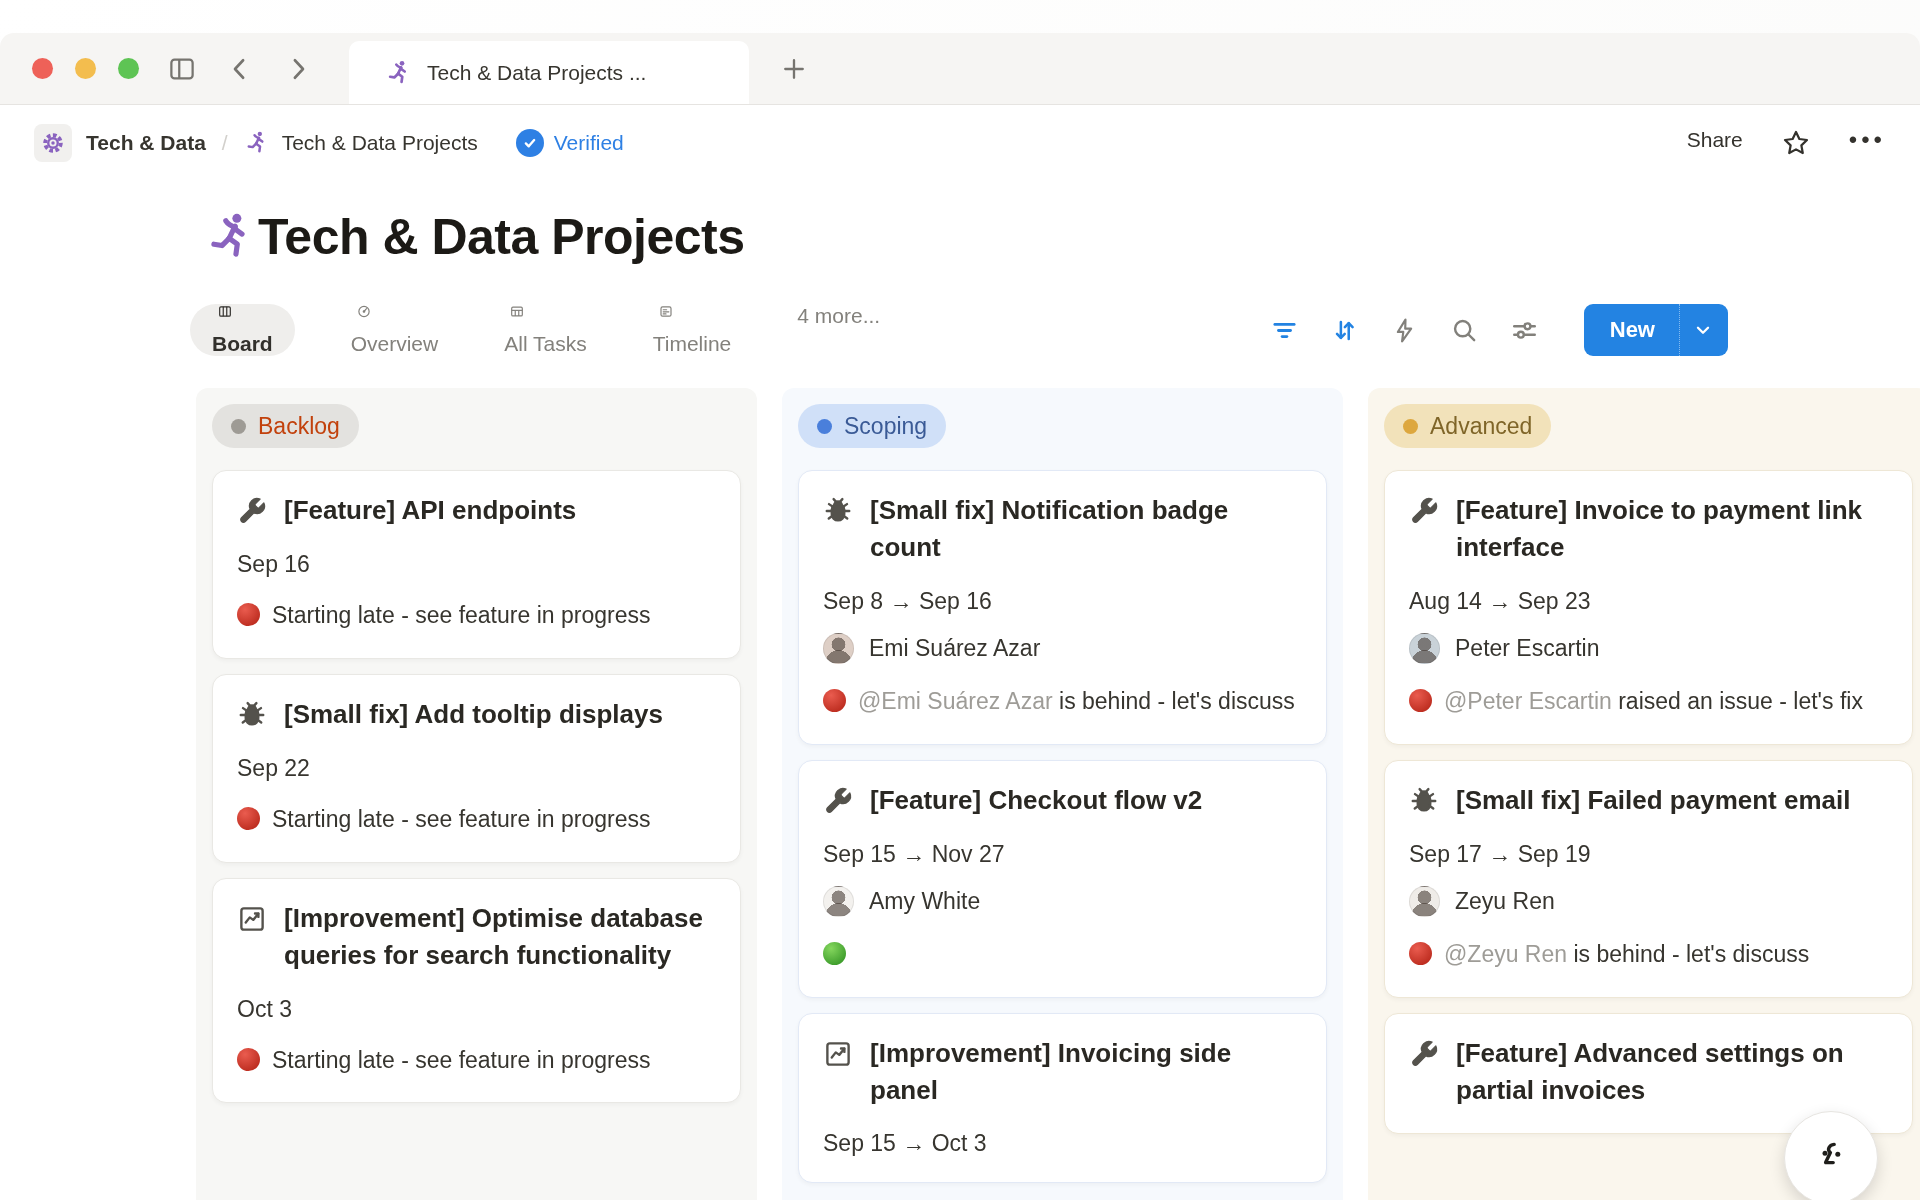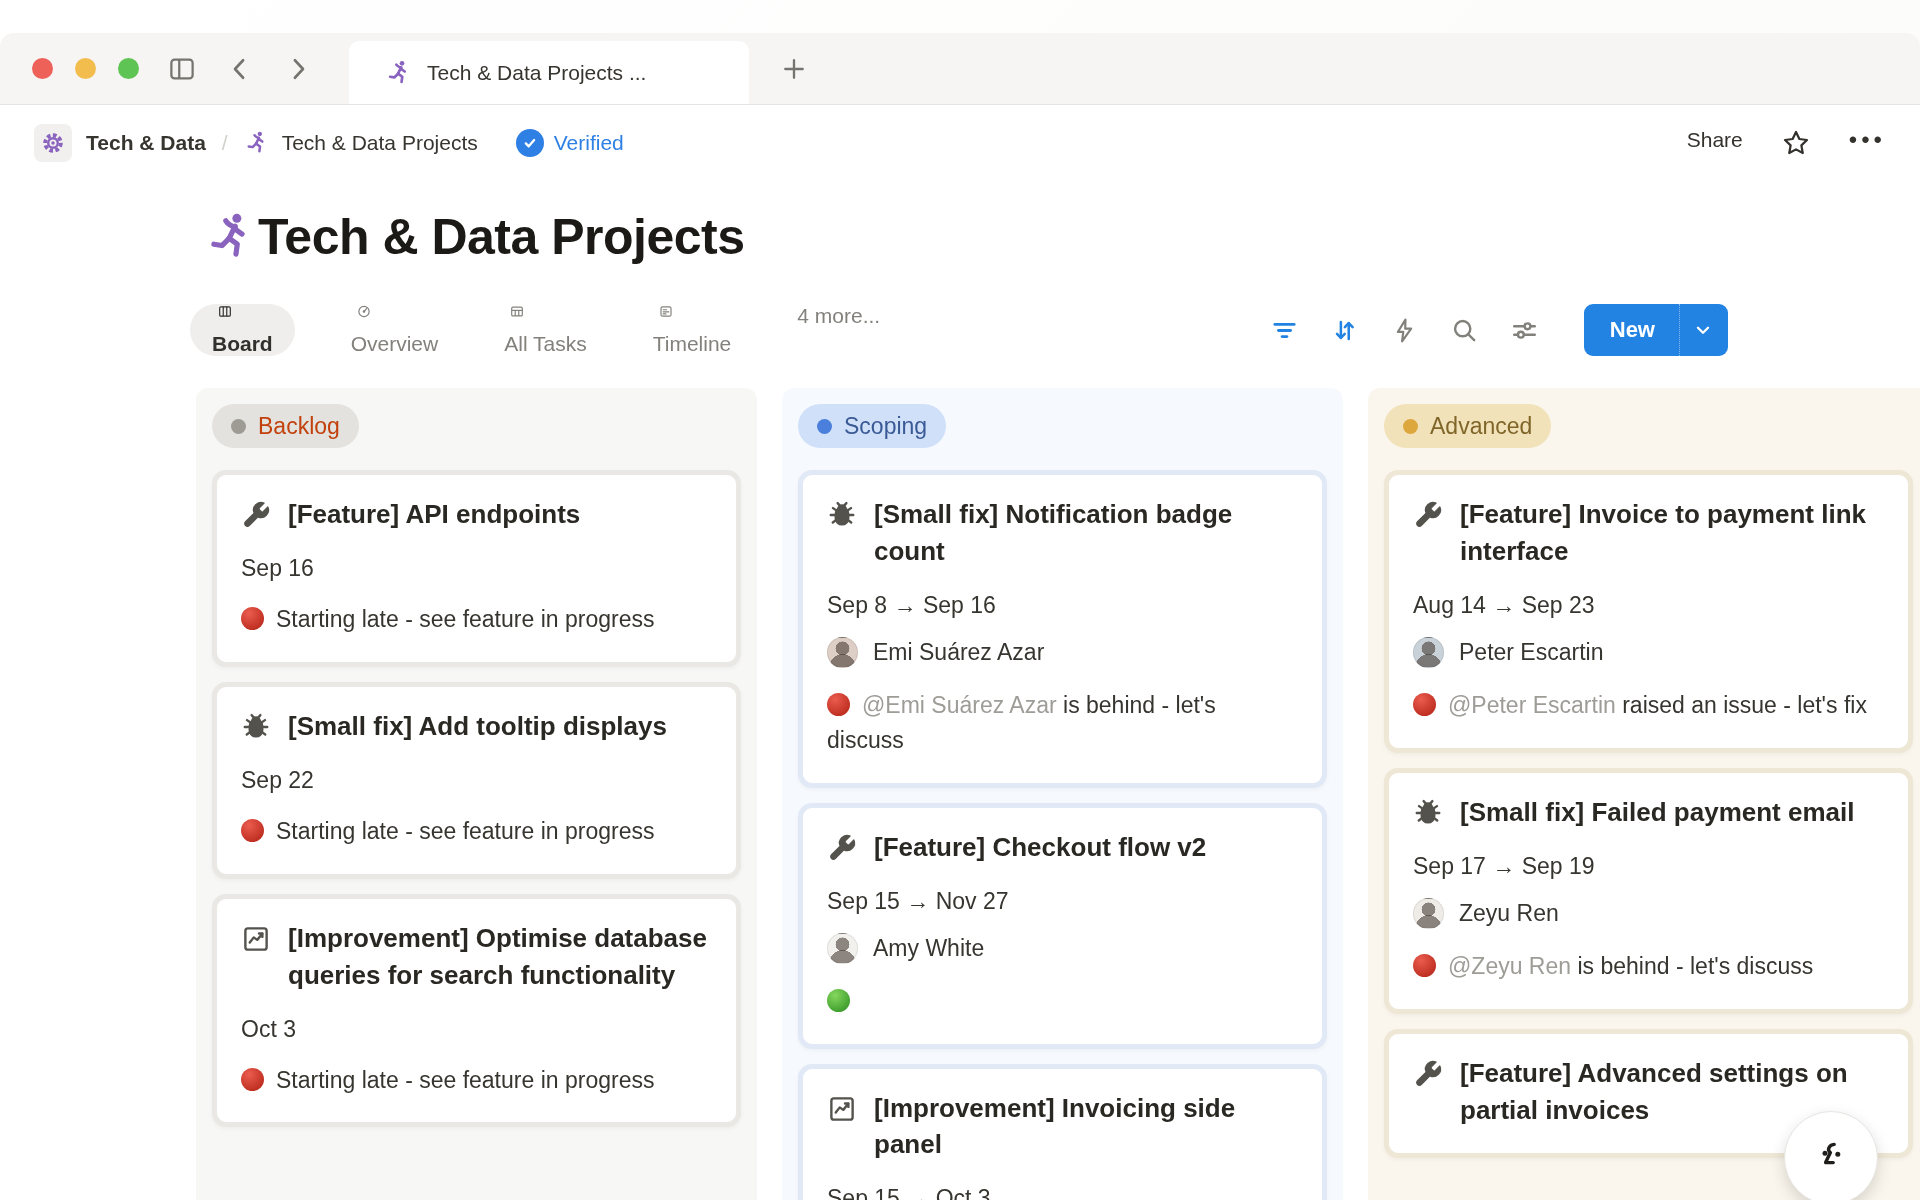--- a/index.html
+++ b/index.html
@@ -57,21 +57,21 @@
   .new-main{display:flex;align-items:center;padding:0 24px 0 26px;font-size:22px;font-weight:600;}
   .new-split{display:flex;align-items:center;padding:0 14px 0 12px;border-left:1px dotted rgba(255,255,255,.45);}
   .new-split svg{width:22px;height:22px;}
 
   
   .board{display:flex;gap:25px;padding-left:196px;margin-top:30px;height:852px;overflow:hidden;}
   .column{width:561px;min-width:561px;border-radius:12px;padding:16px 16px 0;box-sizing:border-box;}
   .pill{display:inline-flex;align-items:center;gap:12px;height:44px;padding:0 19px;border-radius:22px;font-size:23px;font-weight:500;}
   .pill-dot{width:15px;height:15px;border-radius:50%;}
   .cards{margin-top:22px;display:flex;flex-direction:column;gap:15px;}
-  .card{background:#fff;border:5px solid #ec4899;border-radius:14px;padding:21px 24px 25px;box-shadow:0 2px 4px rgba(15,15,15,.04);}
+  .card{background:#fff;border:1px solid #ec4899;border-radius:14px;padding:21px 24px 25px;box-shadow:0 2px 4px rgba(15,15,15,.04);}
   .card-head{display:flex;gap:17px;}
   .cicon{flex:0 0 30px;width:30px;height:30px;margin-top:4px;color:#54524c;}
   .cicon svg{width:30px;height:30px;}
   .ctitle{font-size:26px;font-weight:600;color:#2a2823;line-height:1.42;}
   .cdate{margin-top:22px;font-size:23px;color:#37352f;}
   .cassign{margin-top:18px;display:flex;align-items:center;gap:15px;font-size:23px;color:#37352f;}
   .avatar{width:31px;height:31px;border-radius:50%;border:1px solid rgba(0,0,0,.08);box-sizing:border-box;
     background:
       radial-gradient(circle at 50% 36%, rgba(66,55,48,.58) 0 29%, rgba(0,0,0,0) 30%),
       radial-gradient(circle at 50% 102%, rgba(66,55,48,.58) 0 40%, rgba(0,0,0,0) 41%),

